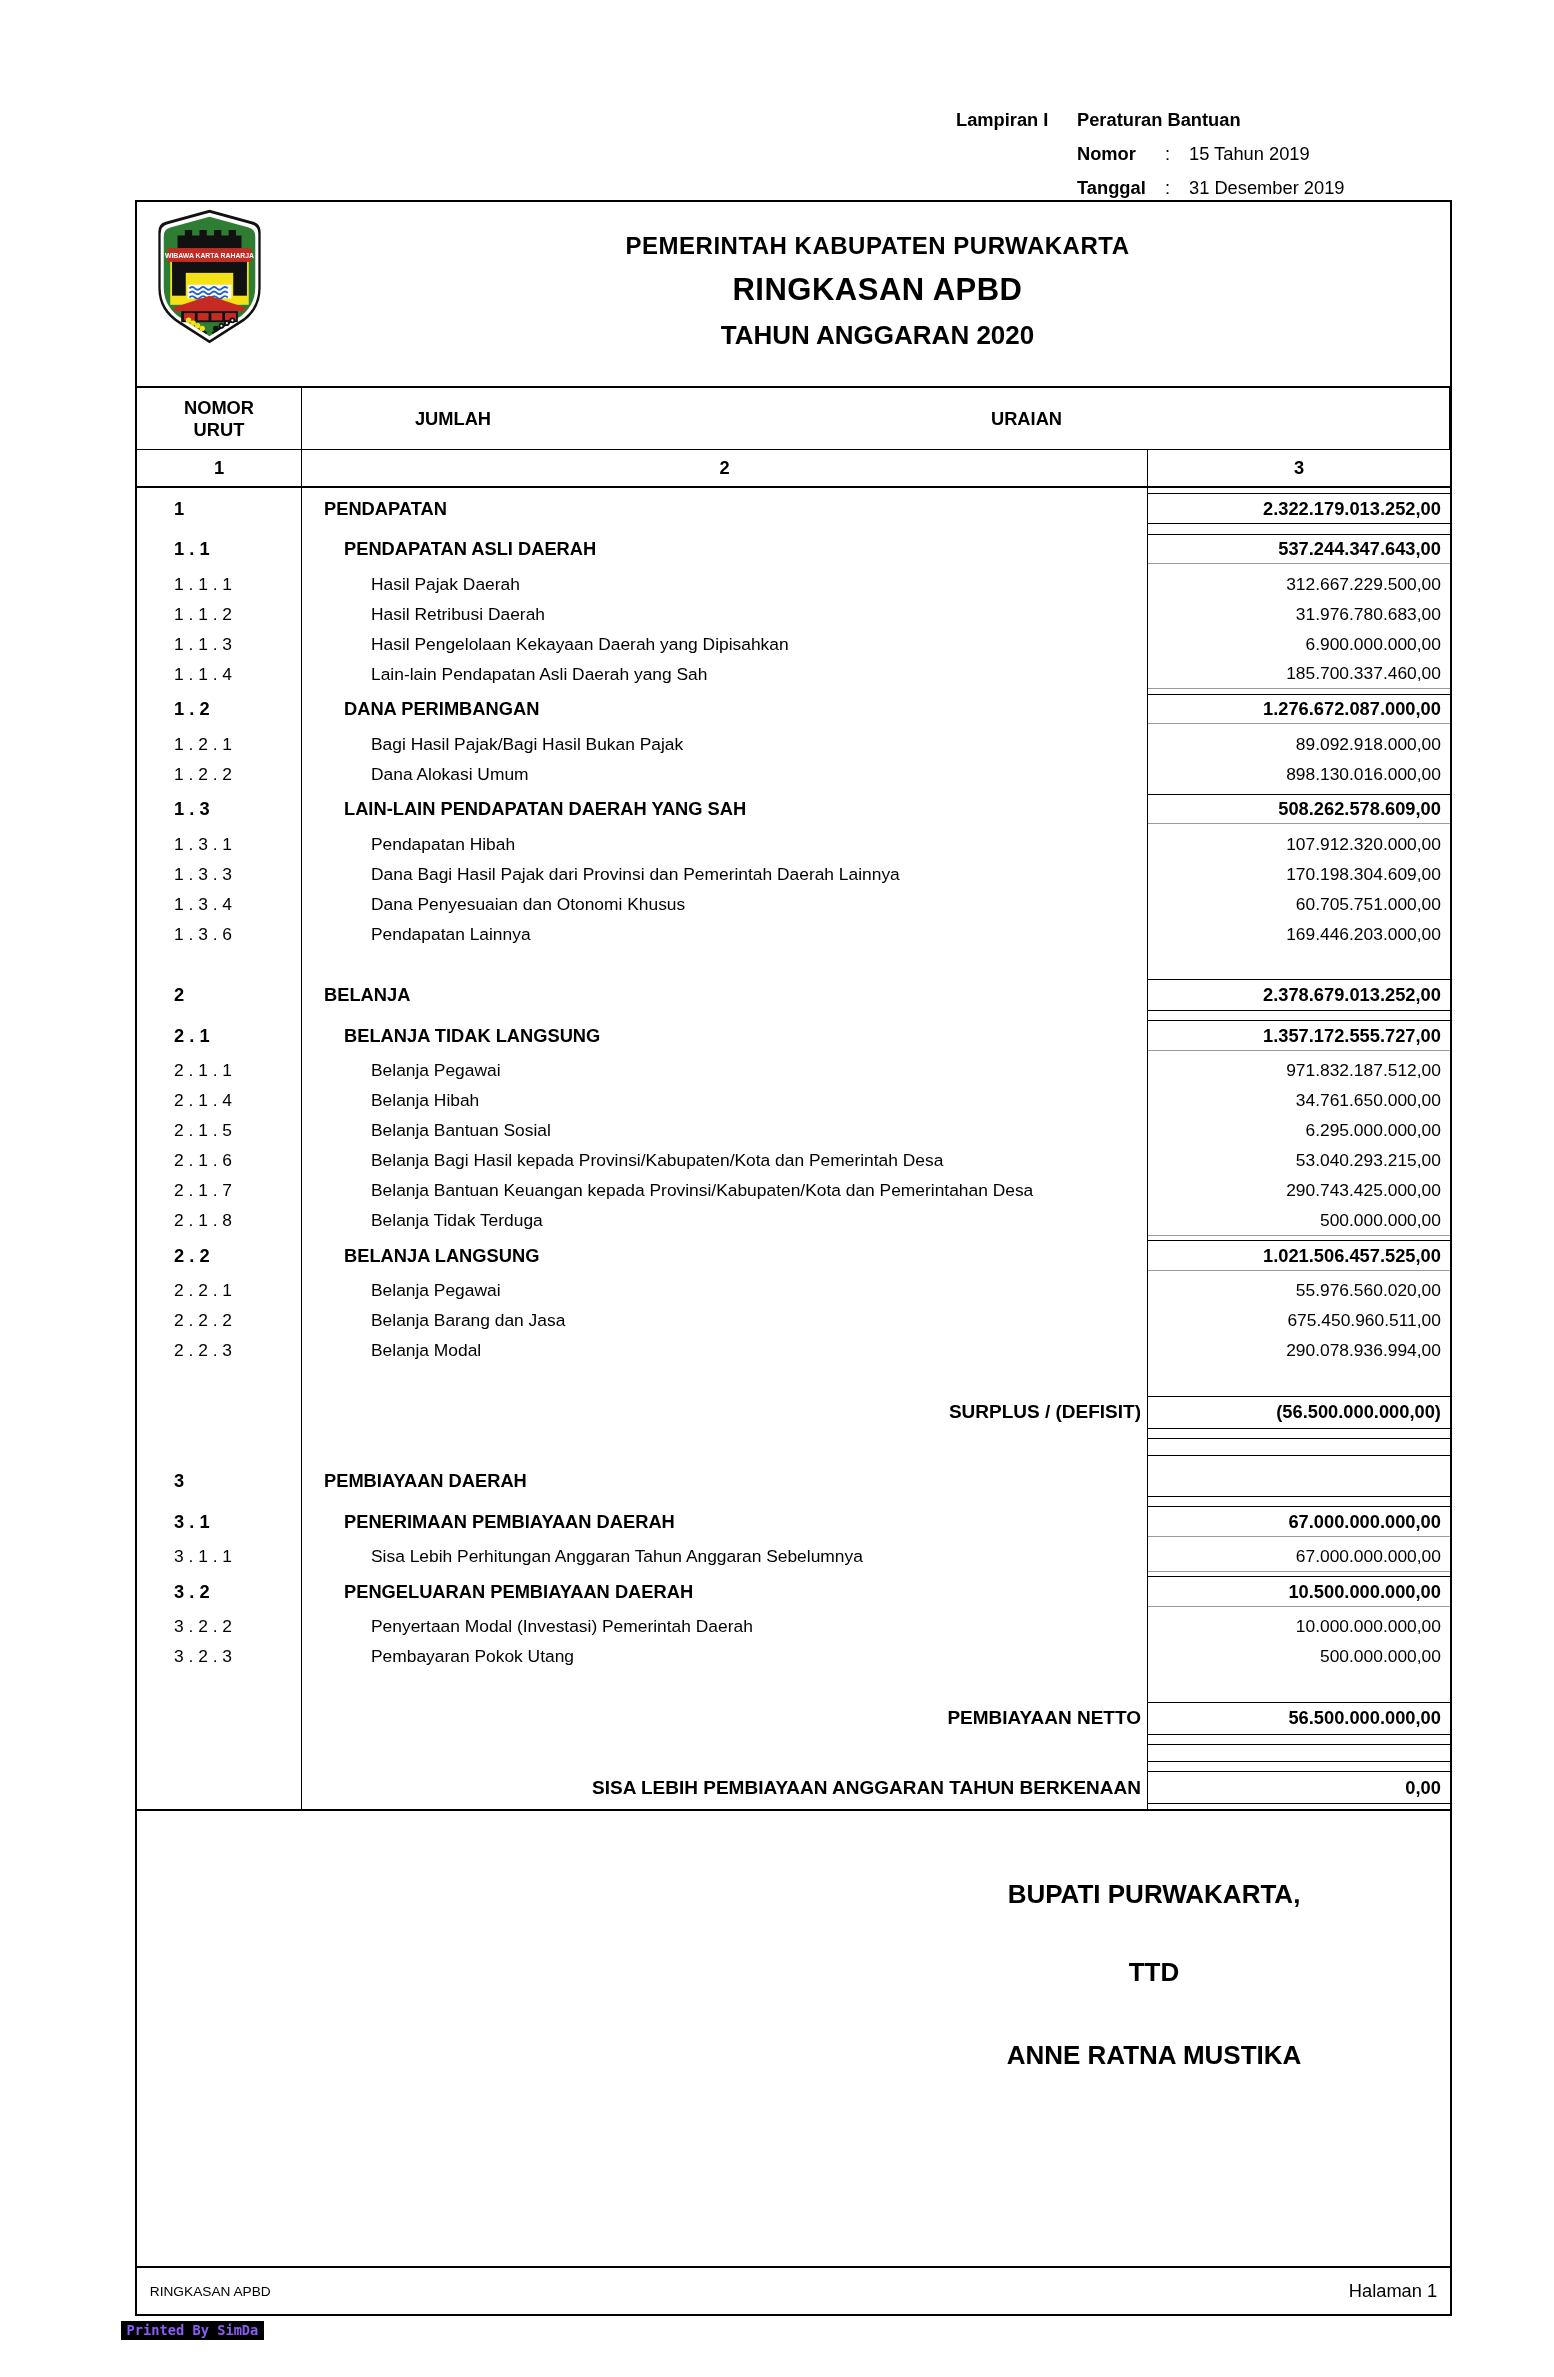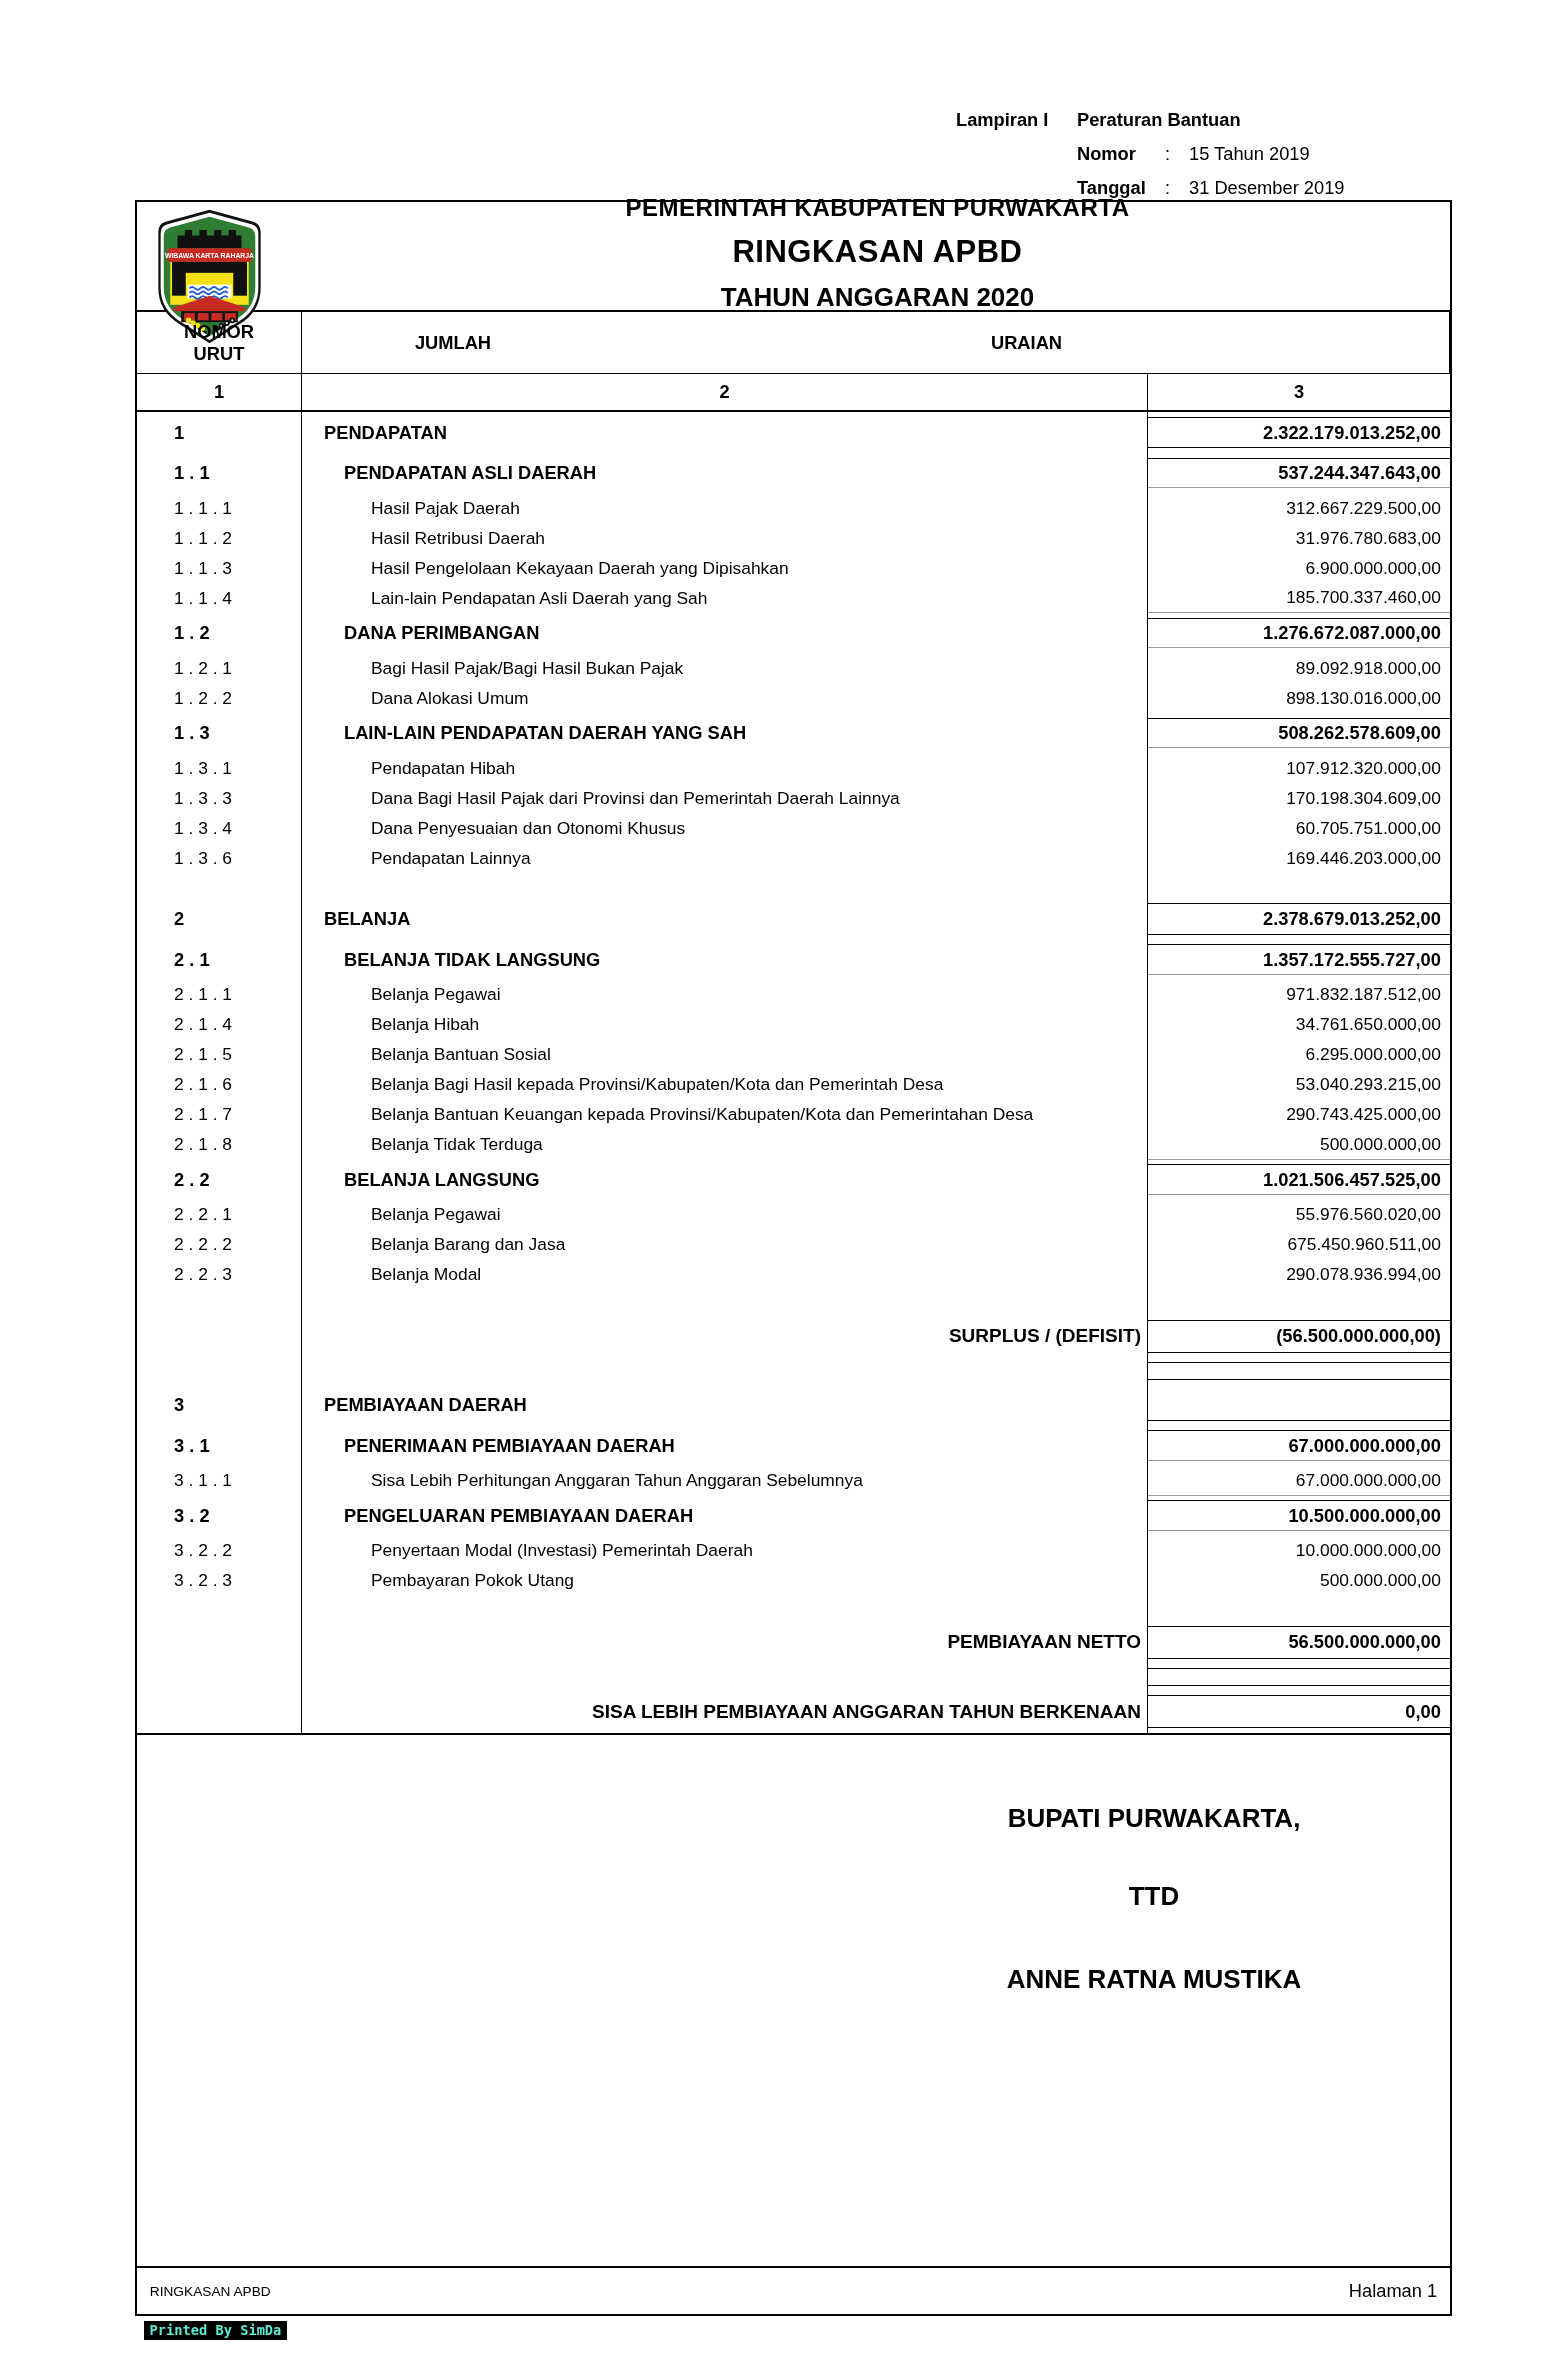--- a/index.html
+++ b/index.html
@@ -25,21 +25,21 @@
   
   .docbox {
     position: absolute; left: 135px; top: 200px;
     width: 1317px; height: 2116px;
     border: 2.7px solid #000;
     display: flex; flex-direction: column;
     background: #fff;
   }
   
   .hband {
-    height: 110px; border-bottom: 2.7px solid #000;
+    height: 186px; border-bottom: 2.7px solid #000;
     display: flex; align-items: stretch; gap: 24px;
   }
   .logo-wrap { width: 144px; padding: 6.4px 0 0 12.8px; }
   .titles {
     flex: 1; display: flex; flex-direction: column;
     align-items: center; justify-content: center; gap: 12px;
     padding-bottom: 5.5px;
   }
   .t1 { font-size: 24px; font-weight: bold; letter-spacing: 0.5px; }
   .t2 { font-size: 31px; font-weight: bold; letter-spacing: 0.5px; }
@@ -95,22 +95,22 @@
   
   .dfooter {
     height: 48px; border-top: 2.7px solid #000;
     display: flex; align-items: center; justify-content: space-between;
     padding: 0 12.8px;
   }
   .dfooter .fl { font-size: 13.7px; }
   .dfooter .fr { font-size: 18.3px; }
   
   .printedby {
-    position: absolute; left: 144px; top: 2321px;
-    background: #000; color: #5eead4;
+    position: absolute; left: 121px; top: 2321px;
+    background: #000; color: #8b5cf6;
     font-family: "DejaVu Sans Mono", monospace;
     font-size: 13.7px; font-weight: bold;
     padding: 1.8px 5.5px; line-height: 15.5px;
   }
 </style>
 </head>
 <body>
 
 <div class="page">
 

